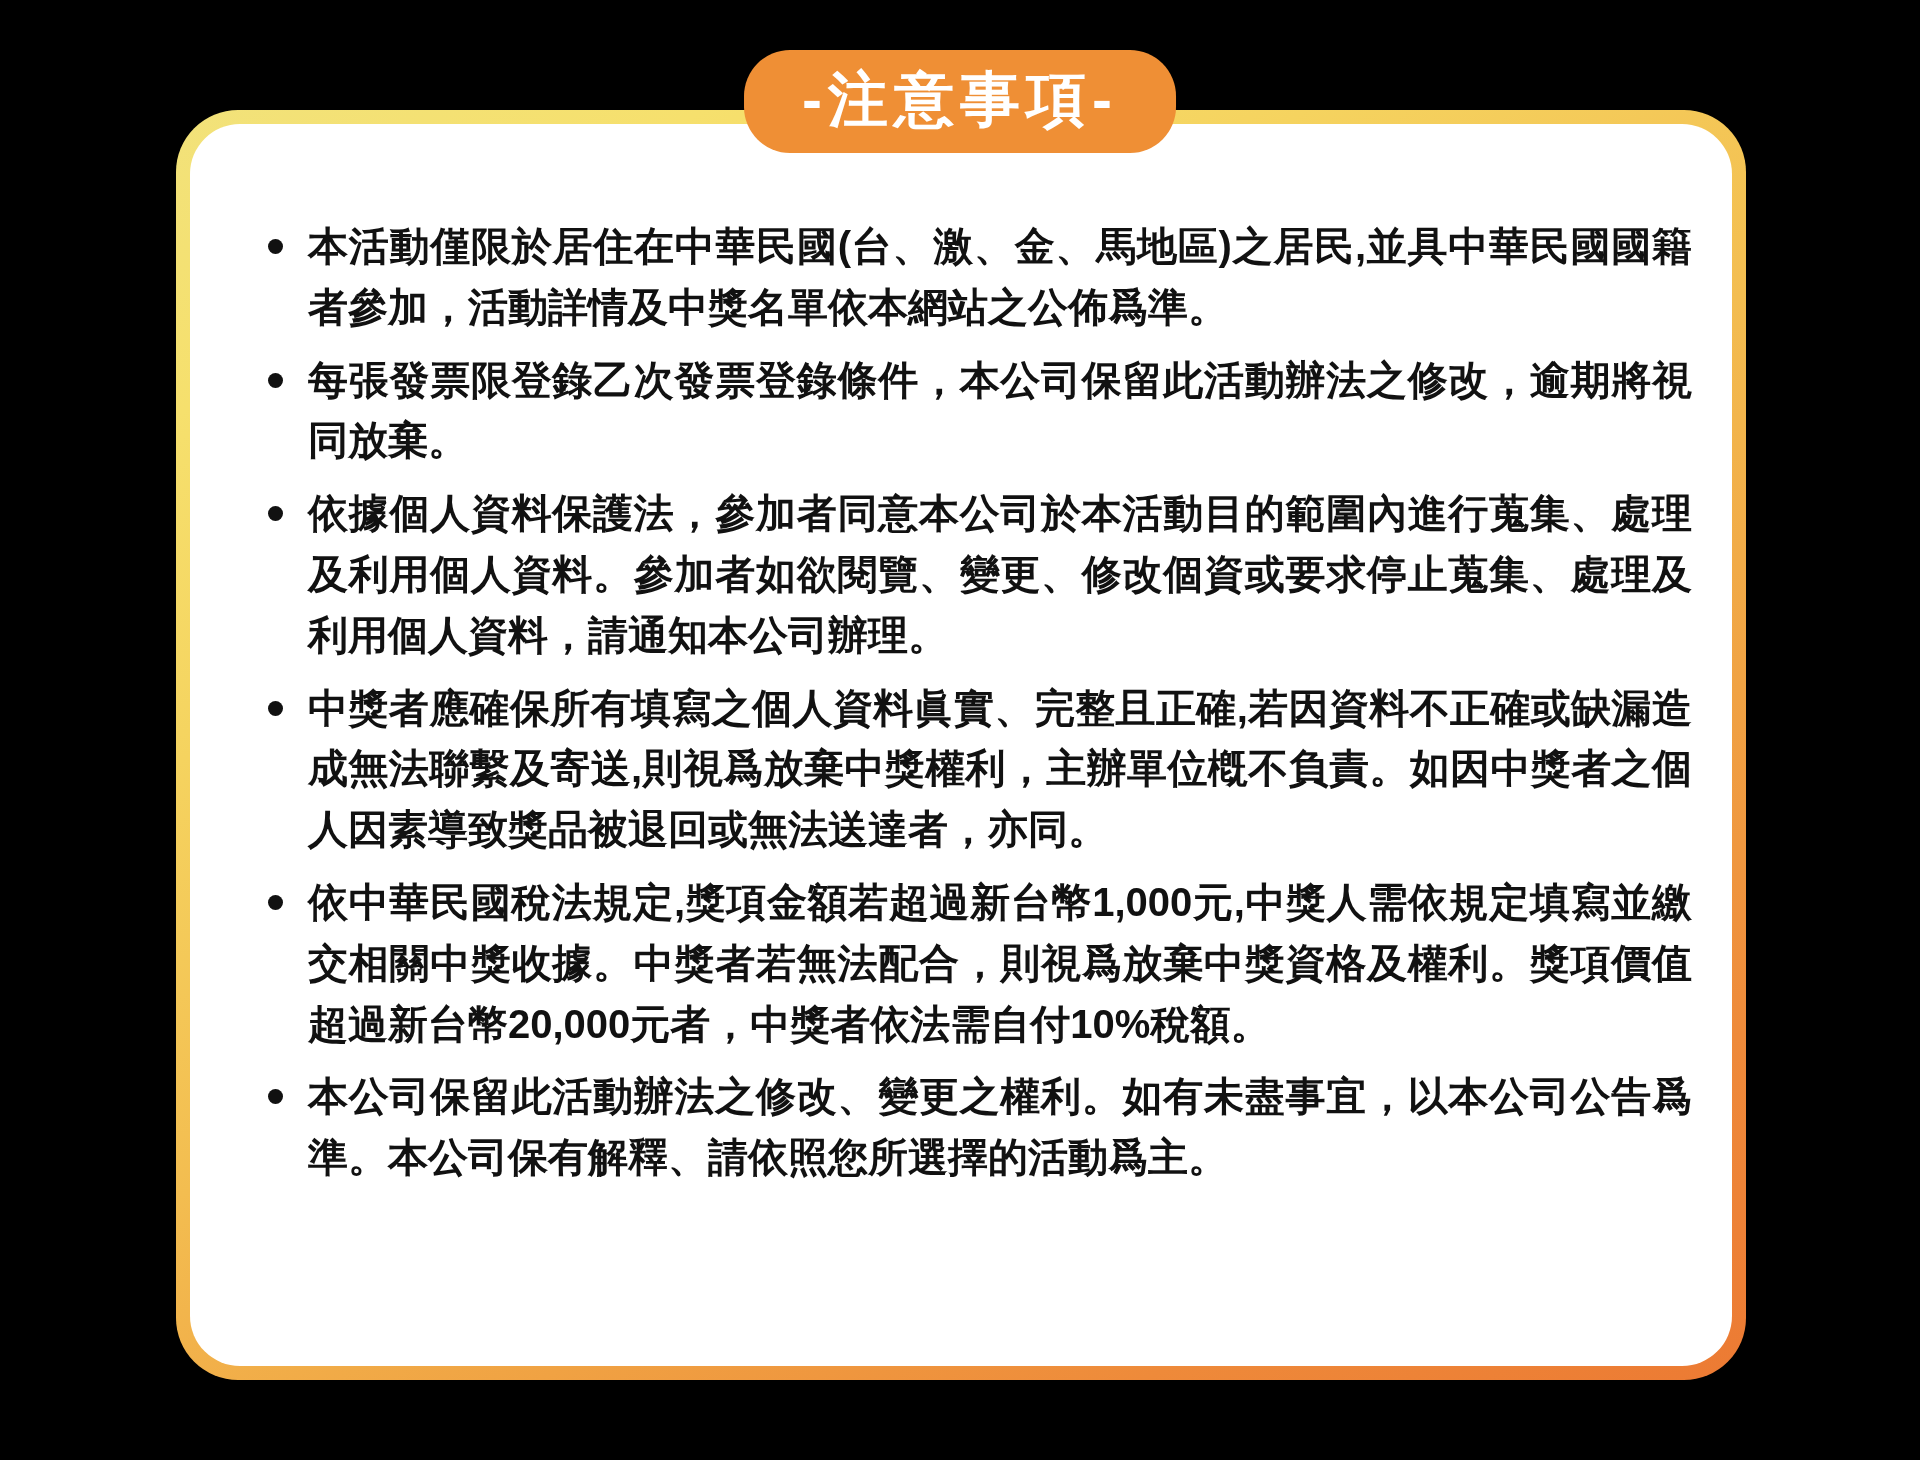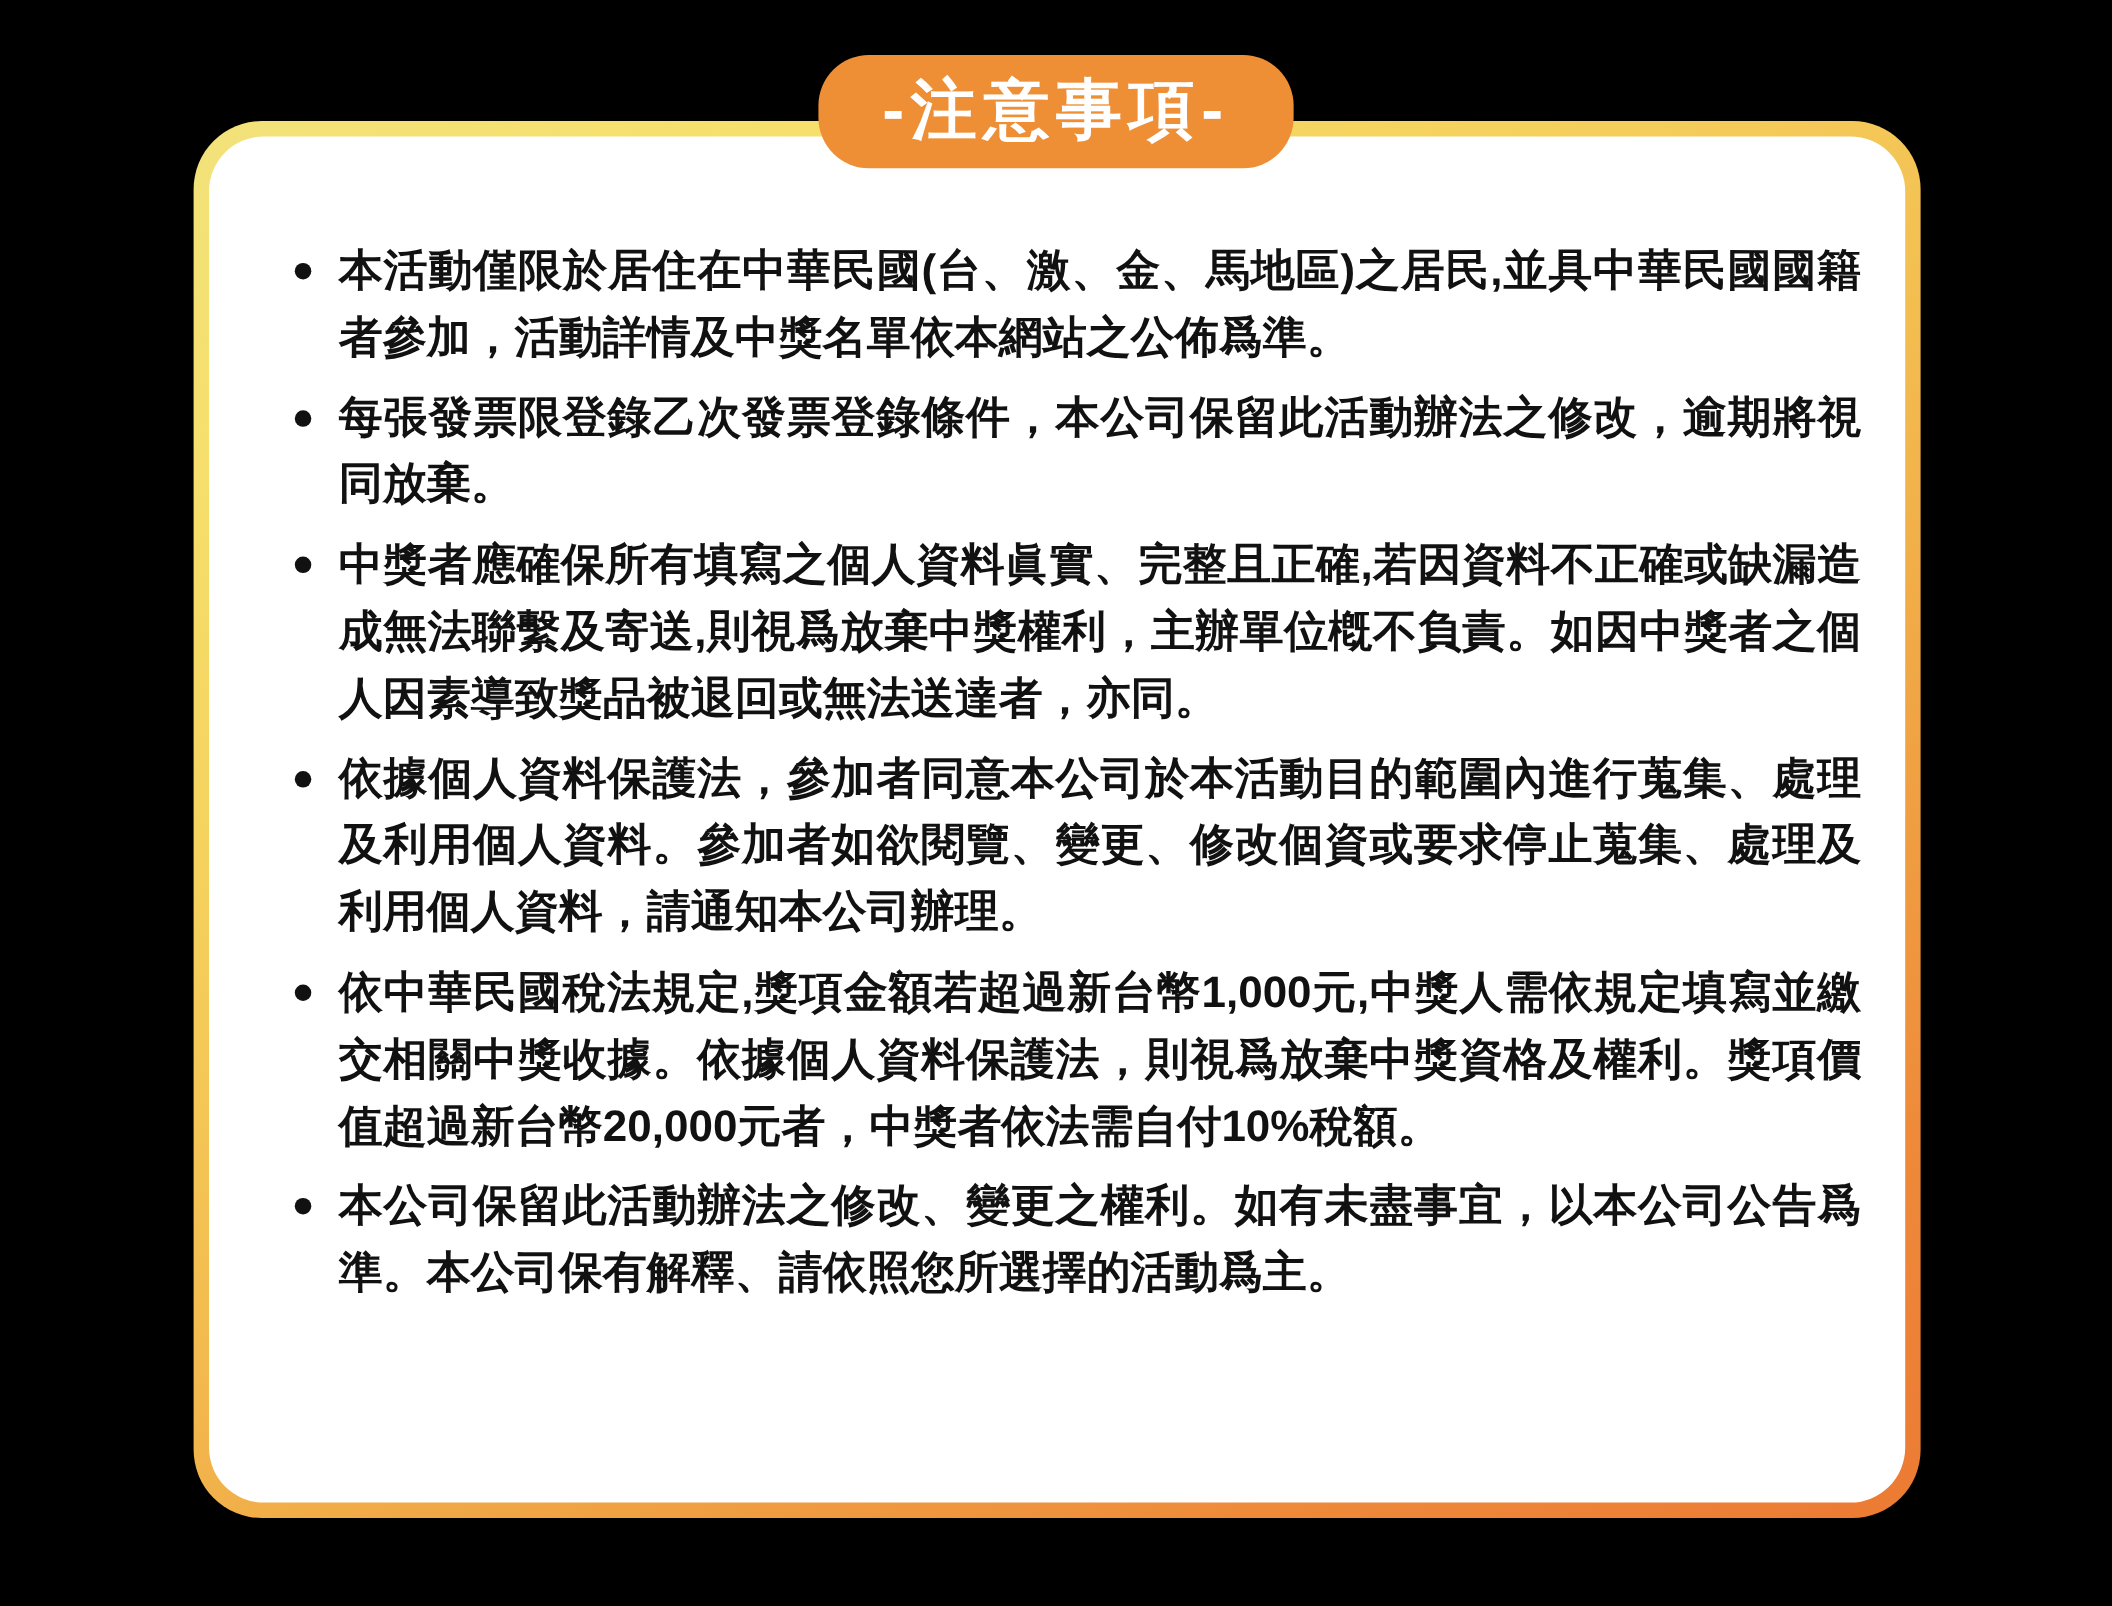--- a/index.html
+++ b/index.html
@@ -109,19 +109,19 @@
 
   <div class="card-frame">
     <div class="card-inner"></div>
   </div>
 
   <div class="title-pill">-注意事項-</div>
 
   <ul class="notes">
     <li class="note-item">本活動僅限於居住在中華民國(台、激、金、馬地區)之居民,並具中華民國國籍者參加，活動詳情及中獎名單依本網站之公佈爲準。</li>
     <li class="note-item">每張發票限登錄乙次發票登錄條件，本公司保留此活動辦法之修改，逾期將視同放棄。</li>
+    <li class="note-item">依據個人資料保護法，參加者同意本公司於本活動目的範圍內進行蒐集、處理及利用個人資料。參加者如欲閱覽、變更、修改個資或要求停止蒐集、處理及利用個人資料，請通知本公司辦理。</li>
     <li class="note-item">中獎者應確保所有填寫之個人資料眞實、完整且正確,若因資料不正確或缺漏造成無法聯繫及寄送,則視爲放棄中獎權利，主辦單位槪不負責。如因中獎者之個人因素導致獎品被退回或無法送達者，亦同。</li>
-    <li class="note-item">依據個人資料保護法，參加者同意本公司於本活動目的範圍內進行蒐集、處理及利用個人資料。參加者如欲閱覽、變更、修改個資或要求停止蒐集、處理及利用個人資料，請通知本公司辦理。</li>
-    <li class="note-item">依中華民國稅法規定,獎項金額若超過新台幣1,000元,中獎人需依規定填寫並繳交相關中獎收據。依據個人資料保護法，則視爲放棄中獎資格及權利。獎項價值超過新台幣20,000元者，中獎者依法需自付10%稅額。</li>
+    <li class="note-item">依中華民國稅法規定,獎項金額若超過新台幣1,000元,中獎人需依規定填寫並繳交相關中獎收據。中獎者若無法配合，則視爲放棄中獎資格及權利。獎項價值超過新台幣20,000元者，中獎者依法需自付10%稅額。</li>
     <li class="note-item">本公司保留此活動辦法之修改、變更之權利。如有未盡事宜，以本公司公告爲準。本公司保有解釋、請依照您所選擇的活動爲主。</li>
   </ul>
 
 </div>
 
 </body></html>

